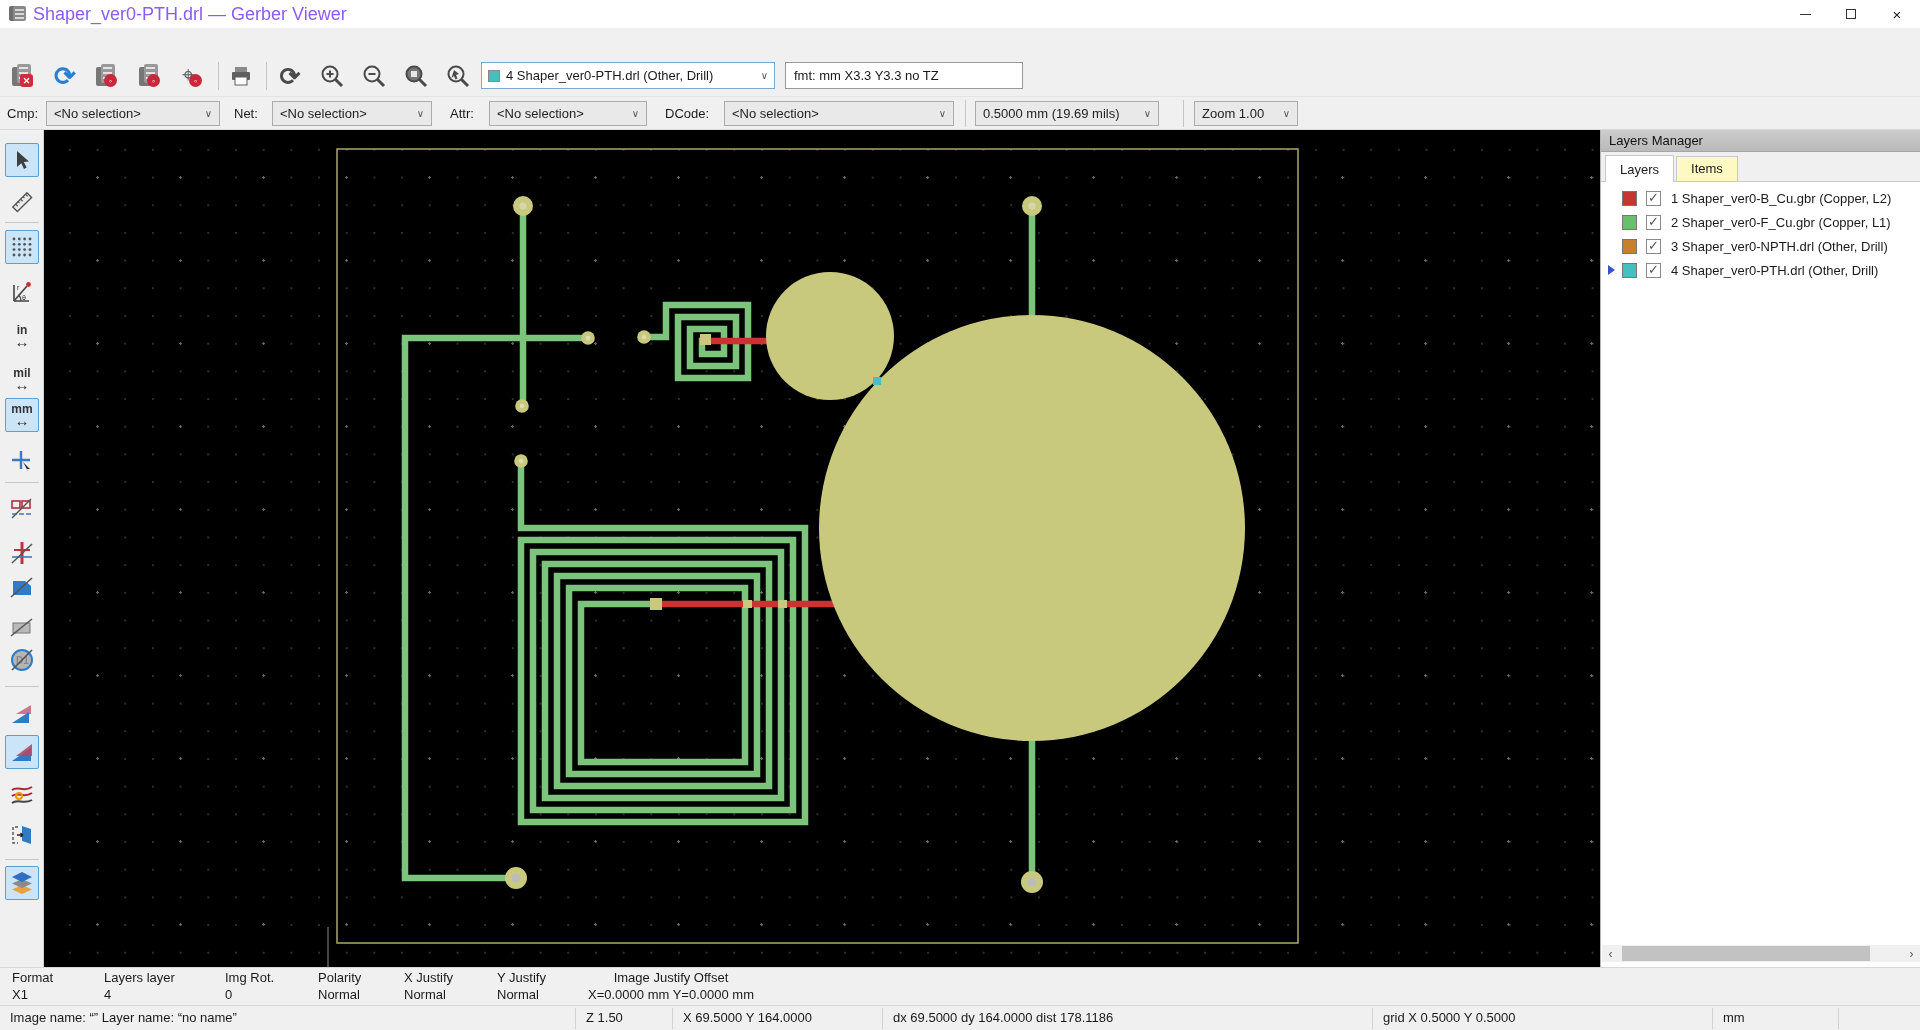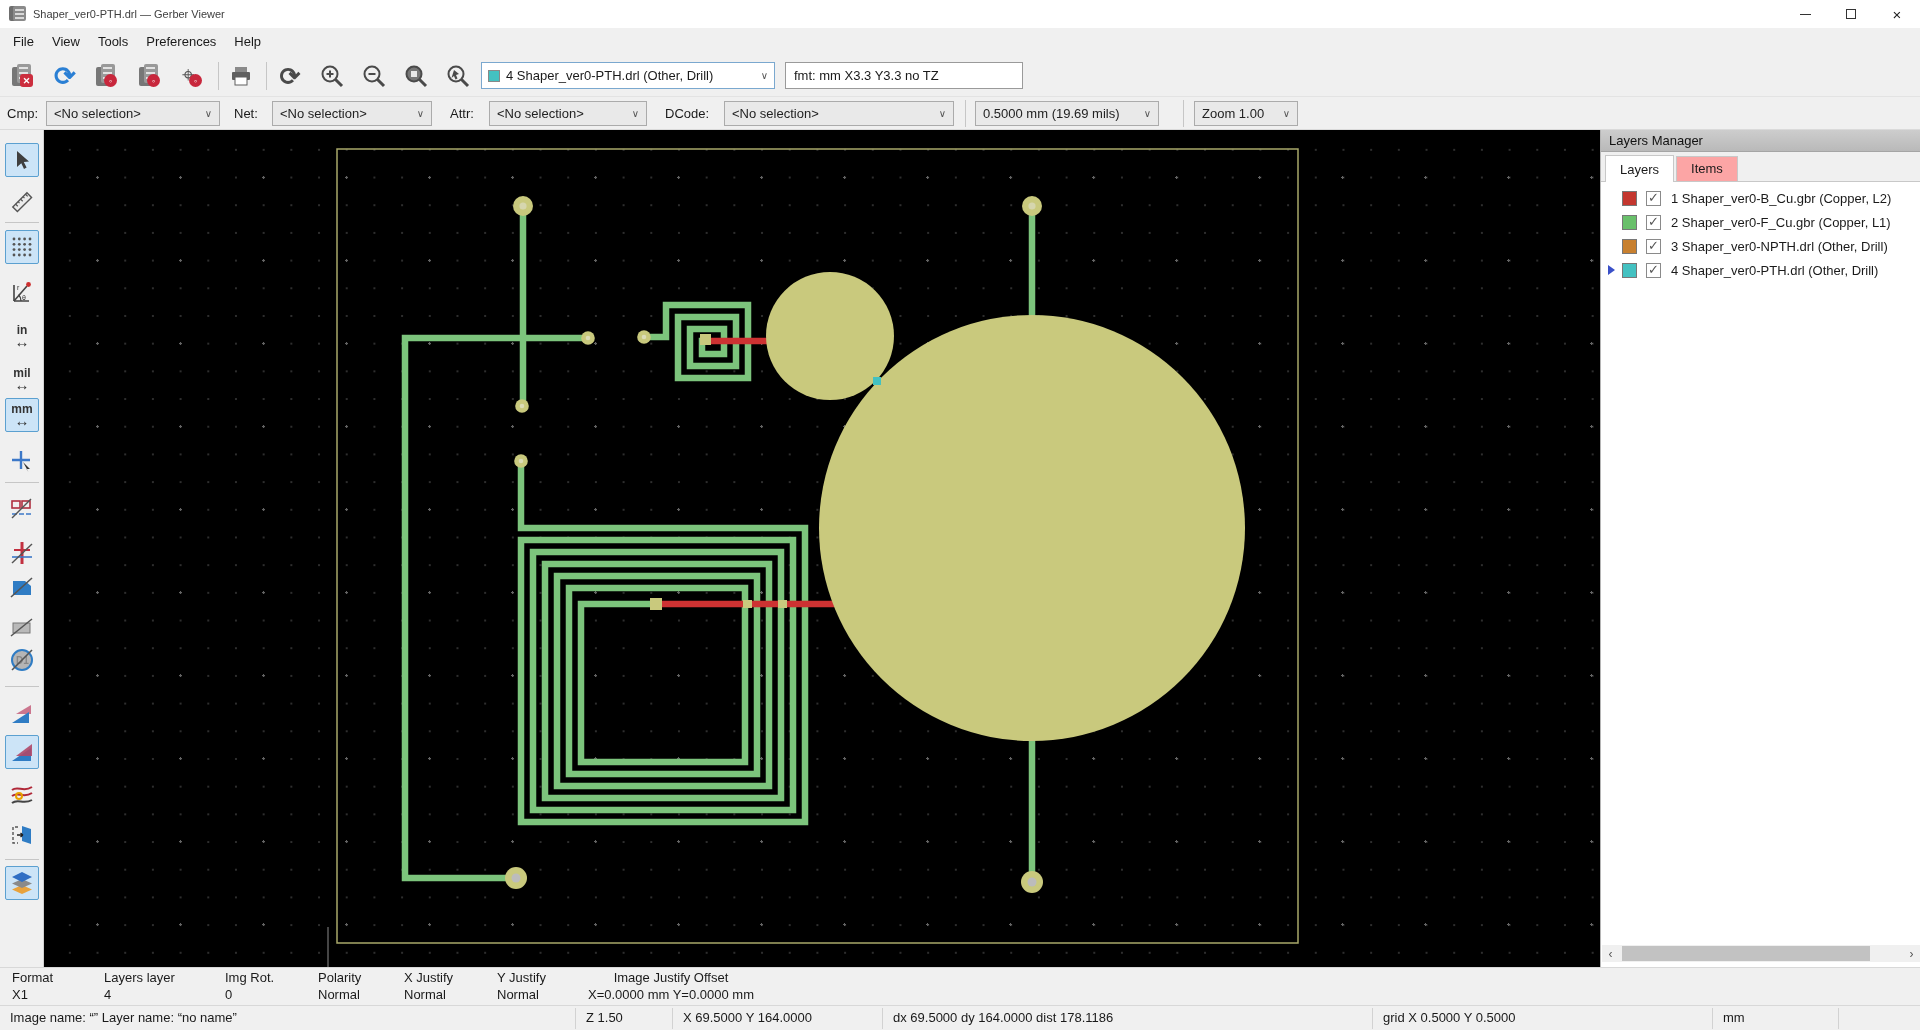--- a/index.html
+++ b/index.html
@@ -7,21 +7,21 @@
   body { font-family:"Liberation Sans", sans-serif; font-size:13px; color:#1a1a1a; background:#f0f0f0; }
   .abs { position:absolute; }
   .app { position:relative; width:1920px; height:1030px; background:#f0f0f0; }
 
   
   .titlebar { left:0; top:0; width:1920px; height:28px; background:#ffffff; display:flex; align-items:center; }
   .app-icon { width:17px; height:17px; margin:0 7px 0 9px; position:relative; }
   .app-icon .chip { position:absolute; left:0; top:2; width:13px; height:15px; background:#6e6e6e; border-radius:2px; }
   .app-icon .chip2 { position:absolute; left:4px; top:0; width:13px; height:15px; background:#8a8a8a; border-radius:2px; }
   .app-icon .slot { position:absolute; left:6px; width:9px; height:2px; background:#d8d8d8; }
-  .title-text { font-size:11px; color:#404040; }
+  .title-text { font-size:18px; color:#8b5cf6; }
   .win-btns { margin-left:auto; display:flex; height:28px; }
   .win-btn { width:46px; height:28px; display:flex; align-items:center; justify-content:center; color:#222; }
   .glyph-min { width:11px; height:1px; background:#333; display:block; }
   .glyph-max { width:10px; height:10px; border:1px solid #333; display:block; }
   .glyph-close { font-size:15px; line-height:1; }
 
   
   .menubar { left:0; top:28px; width:1920px; height:27px; display:flex; align-items:center; padding-left:4px; background:#f0f0f0; }
   .menu-item { padding:4px 9px; }
 
@@ -60,21 +60,21 @@
       radial-gradient(circle, #636363 1.1px, rgba(0,0,0,0) 1.4px),
       radial-gradient(circle, #2e2e2e 1px, rgba(0,0,0,0) 1.2px);
     background-size:83px 83px, 27.7px 27.7px;
     background-position:12px 6px, 12px 6px; }
   .canvas svg { position:absolute; left:0; top:0; }
 
   
   .rpanel { left:1600px; top:130px; width:320px; height:837px; background:#fff; border-left:1px solid #b5b5b5; }
   .rp-caption { position:absolute; left:0; top:0; width:319px; height:22px; background:linear-gradient(#cdcdcd,#b9b9b9); border-bottom:1px solid #a5a5a5; display:flex; align-items:center; padding-left:8px; color:#111; }
   .rp-tabs { position:absolute; left:0; top:22px; width:319px; height:30px; background:#f0f0f0; border-bottom:1px solid #c8c8c8; display:flex; align-items:flex-end; padding-left:4px; }
-  .rp-tab { padding:4px 14px 5px 14px; border:1px solid #c8c8c8; border-bottom:none; background:#fca5a5; margin-right:2px; }
+  .rp-tab { padding:4px 14px 5px 14px; border:1px solid #c8c8c8; border-bottom:none; background:#fef9c3; margin-right:2px; }
   .rp-tab.active { background:#fff; position:relative; top:1px; padding-top:6px; }
   .layer-row { position:absolute; left:0; width:319px; height:24px; display:flex; align-items:center; }
   .cur-marker { position:absolute; left:7px; width:0; height:0; border-left:7px solid #3a50c8; border-top:5px solid transparent; border-bottom:5px solid transparent; }
   .layer-swatch { position:absolute; left:21px; width:15px; height:15px; border:1px solid #777; }
   .cb { position:absolute; left:45px; width:15px; height:15px; background:#fff; border:1px solid #8a8a8a; }
   .cb::after { content:"✓"; position:absolute; left:1px; top:-2px; font-size:13px; color:#555; }
   .layer-label { position:absolute; left:70px; white-space:nowrap; }
   .rp-scroll { position:absolute; left:1px; top:815px; width:318px; height:17px; background:#f0f0f0; display:flex; align-items:center; }
   .rp-scroll .arr { width:17px; text-align:center; color:#555; font-size:12px; }
   .rp-thumb { position:absolute; left:20px; top:1px; width:248px; height:15px; background:#c2c2c2; }
@@ -110,27 +110,20 @@
         </div>
       <div class="win-btn">
           <span class="glyph-max"></span>
         </div>
       <div class="win-btn">
           <span class="glyph-close">×</span>
         </div>
     </div>
   </div>
 
-  <div class="abs menubar">
-    <span class="menu-item">File</span>
-    <span class="menu-item">View</span>
-    <span class="menu-item">Tools</span>
-    <span class="menu-item">Preferences</span>
-    <span class="menu-item">Help</span>
-  </div>
 
   <div class="abs toolbar1">
     <div class="tb-btn" style="left:6px;">
       <div class="gbr-stack">
         <span class="s1"></span>
           <span class="s2"></span>
         <span class="sl" style="left:7px;top:3px;"></span>
           <span class="sl" style="left:7px;top:8px;"></span>
           <span class="sl" style="left:7px;top:13px;"></span>
         <span class="badge" style="background:#cc2e3e;">✕</span>

